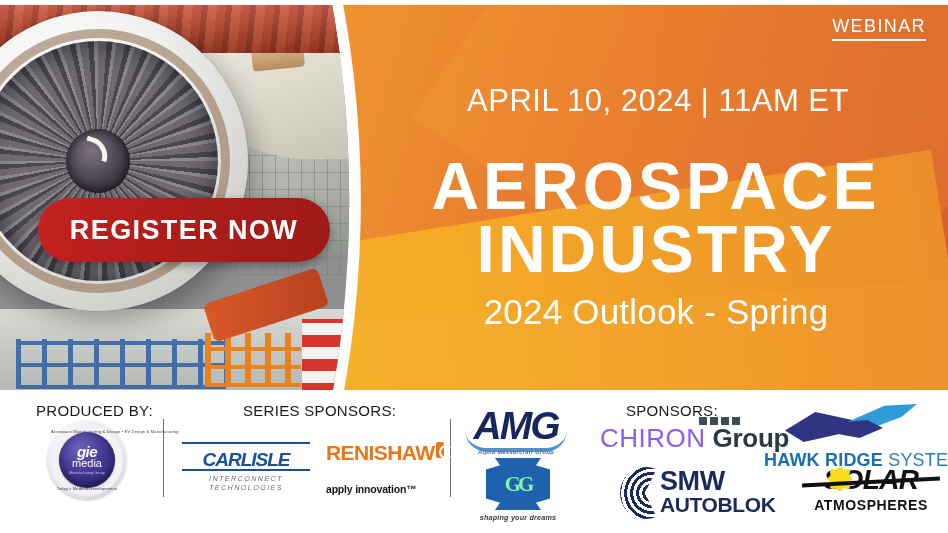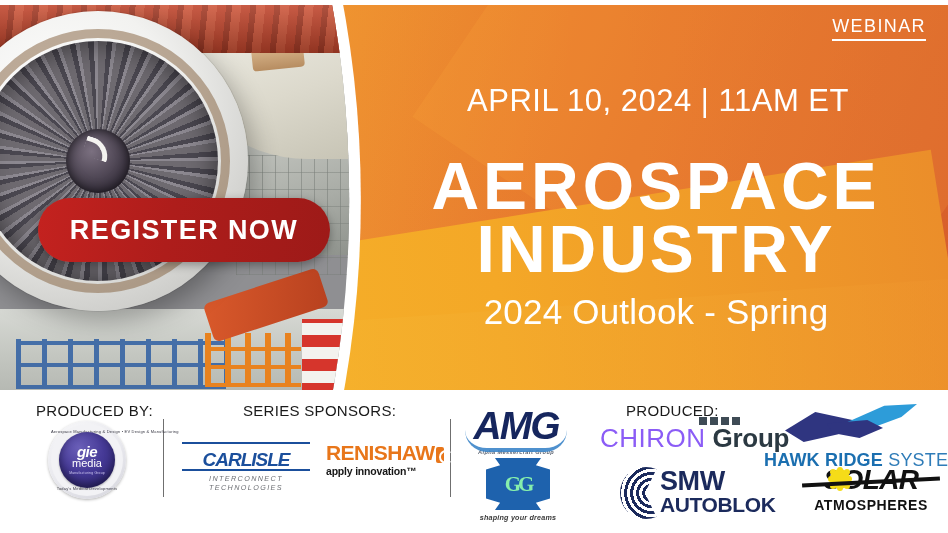--- a/index.html
+++ b/index.html
@@ -340,41 +340,41 @@
   }
   .carlisle-sub {
     font-size: 7.2px; color: #6d6f74; letter-spacing: 1.4px;
     font-style: italic; margin-top: 3px;
   }
 
   
   .renishaw {
     position: absolute; left: 326px; top: 52px; width: 118px;
   }
-  .renishaw-row { display: flex; align-items: flex-end; }
+  .renishaw-row { display: flex; align-items: flex-start; }
   .renishaw-word {
     font-size: 21px; font-weight: 700; color: #e8761a; letter-spacing: -.6px;
     line-height: 1;
   }
   .renishaw-mark {
     width: 16px; height: 16px; margin-left: 2px;
     background: #e8761a;
     border-radius: 2px;
     position: relative;
   }
   .renishaw-mark::after {
     content: "";
     position: absolute; left: 3px; top: 3px;
     width: 10px; height: 10px;
     border-radius: 50%;
     border: 2px solid #ffffff;
     border-right-color: transparent;
   }
   .renishaw-sub {
-    font-size: 10.5px; font-weight: 700; color: #161616; margin-top: 2px;
+    font-size: 10.5px; font-weight: 700; color: #161616; margin-top: 20px;
     letter-spacing: -.2px;
   }
 
   
   .amg { position: absolute; left: 463px; top: 16px; width: 106px; text-align: center; }
   .amg-word {
     font-size: 39px; font-weight: 700; font-style: italic;
     color: #16265e; letter-spacing: -2px; line-height: 1;
   }
   .amg-swoosh {
@@ -532,21 +532,21 @@
       <div class="subtitle">2024 Outlook - Spring</div>
     </div>
 
     <button class="register-btn">REGISTER NOW</button>
   </div>
 
   <div class="footer">
 
     <div class="foot-heading h-produced">PRODUCED BY:</div>
     <div class="foot-heading h-series">SERIES SPONSORS:</div>
-    <div class="foot-heading h-sponsors">PRODUCED:</div>
+    <div class="foot-heading h-sponsors">SPONSORS:</div>
 
     <div class="divider div-1"></div>
     <div class="divider div-2"></div>
 
     <div class="gie-seal">
       <div class="gie-ring-text">
         <div class="gie-arc-top">Aerospace Manufacturing &amp; Design  •  EV Design &amp; Manufacturing</div>
         <div class="gie-arc-bot">Today's Medical Developments</div>
       </div>
       <div class="gie-core">

